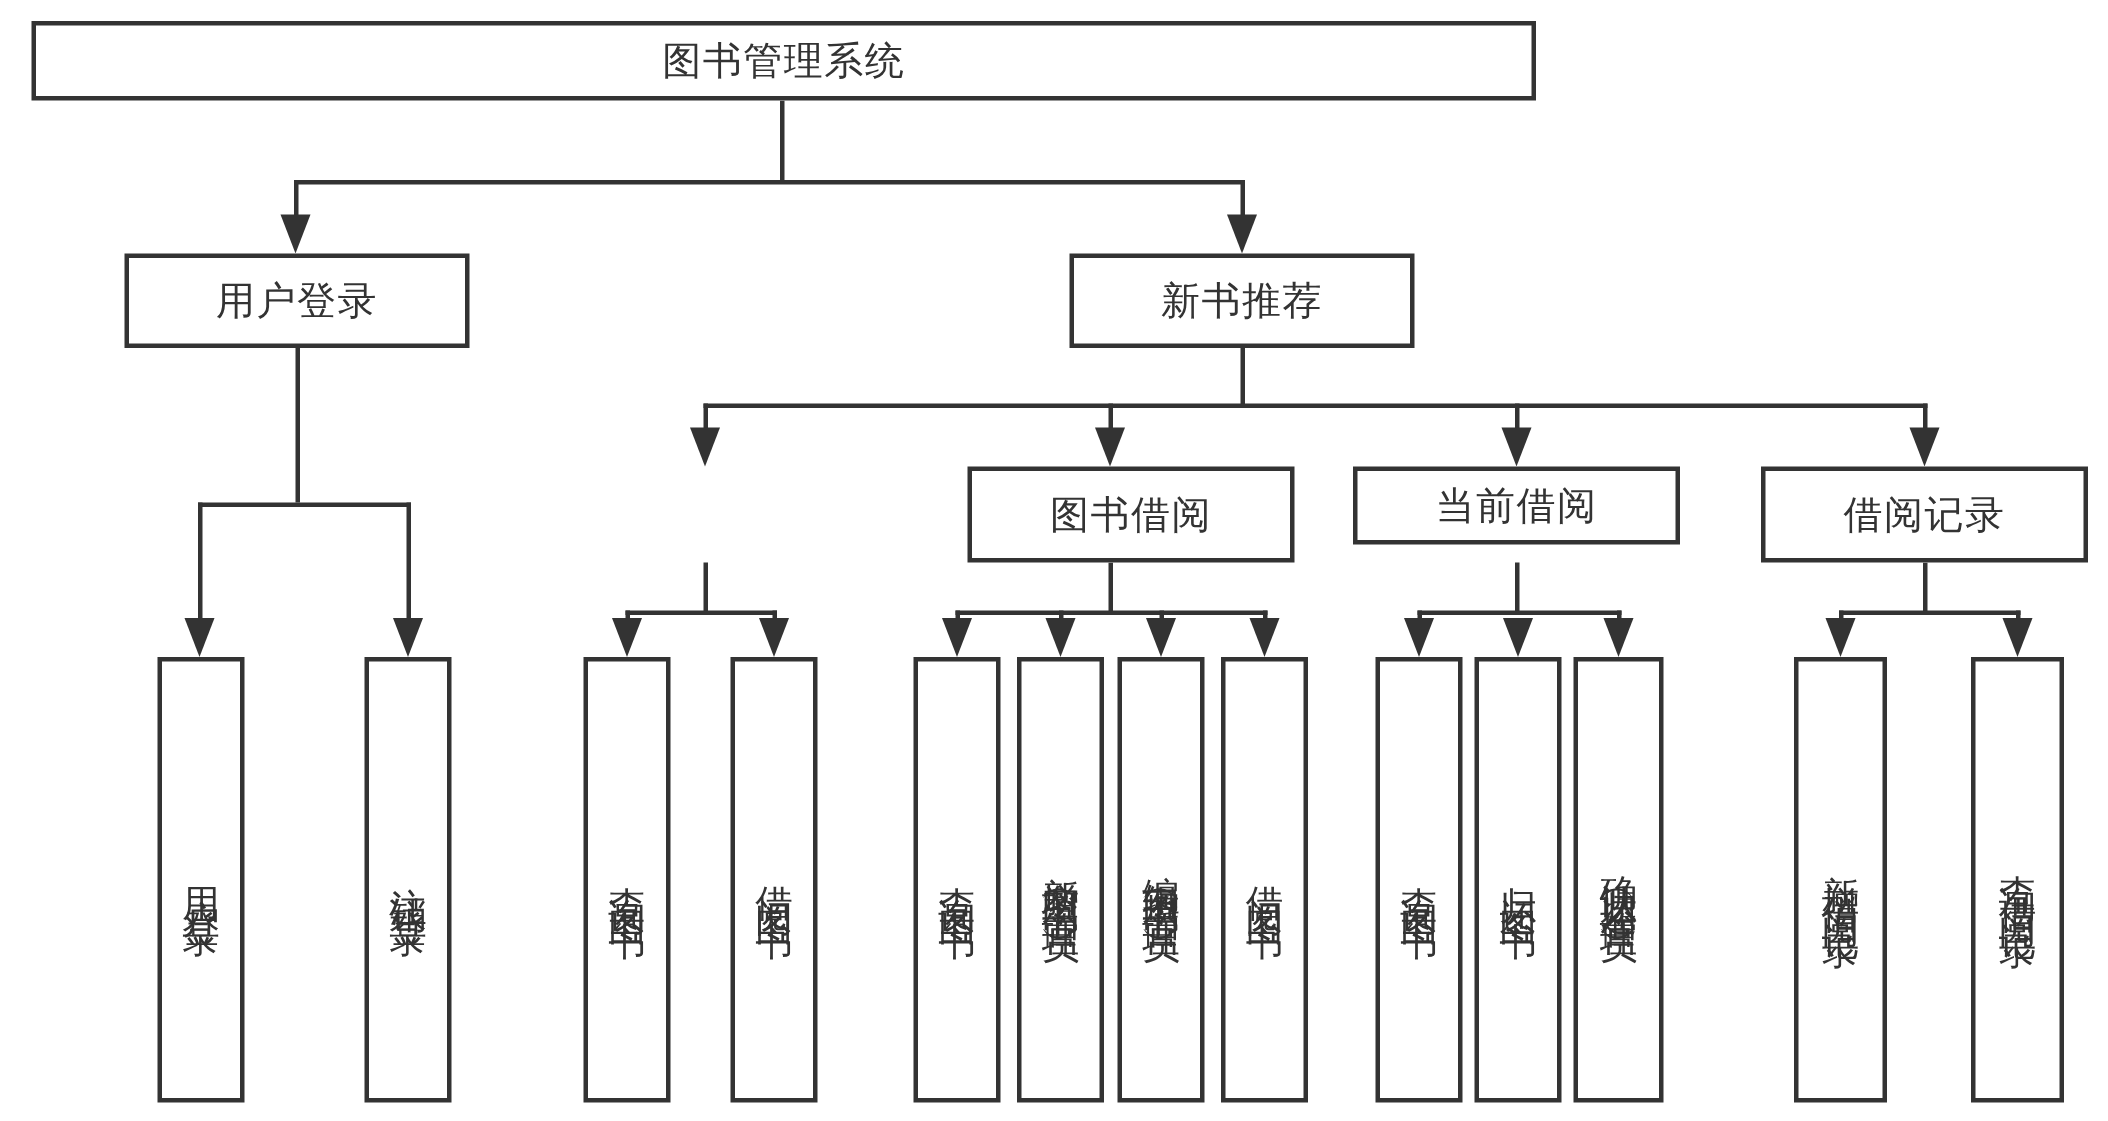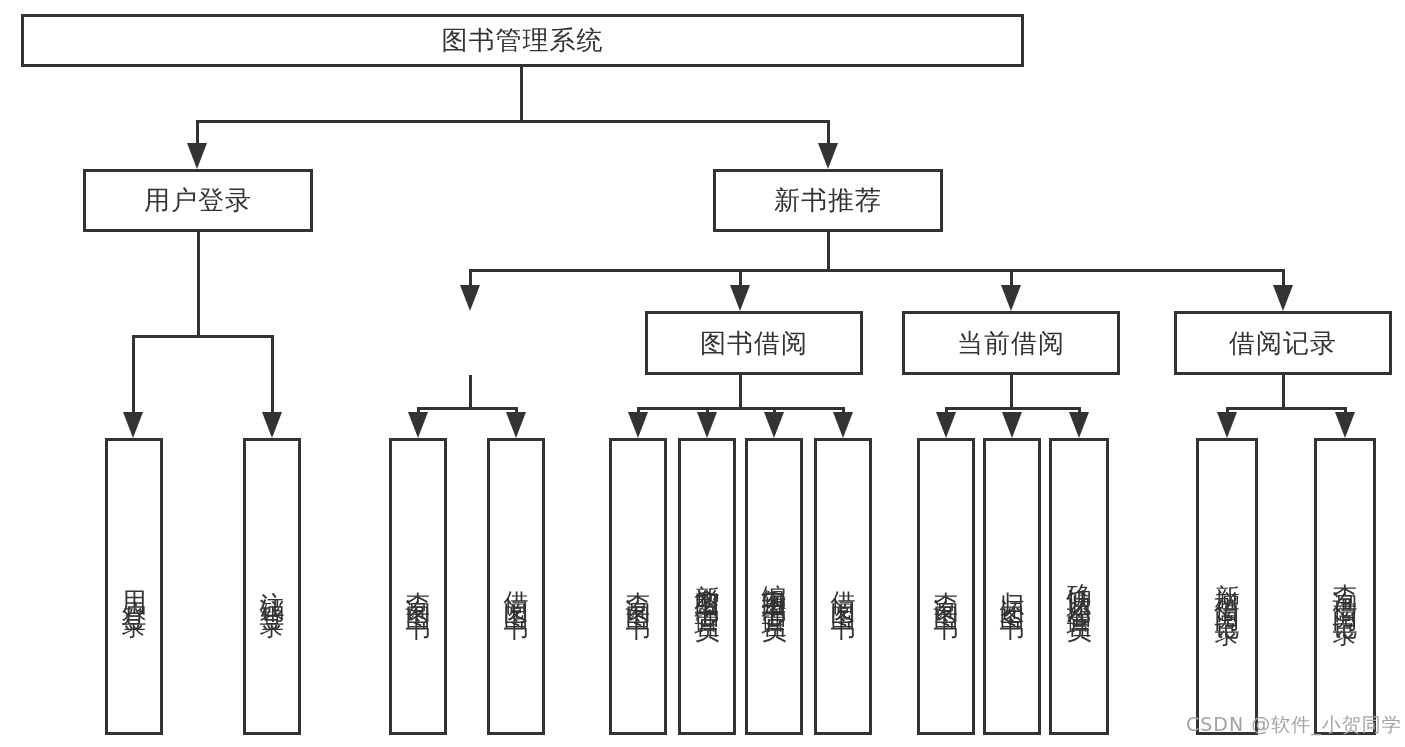--- a/index.html
+++ b/index.html
@@ -96,21 +96,21 @@
 
   <div class="box hbox" style="left:21px;top:14px;width:1003px;height:53px;">图书管理系统</div>
 
   <div class="box hbox" style="left:83px;top:169px;width:230px;height:63px;">用户登录</div>
 
   <div class="box hbox" style="left:713px;top:169px;width:230px;height:63px;">新书推荐</div>
 
 
   <div class="box hbox" style="left:631px;top:311px;width:218px;height:64px;margin-left:14px;">图书借阅</div>
 
-  <div class="box hbox" style="left:902px;top:311px;width:218px;height:64px;">当前借阅</div>
+  <div class="box hbox" style="left:902px;top:311px;width:218px;height:52px;">当前借阅</div>
 
   <div class="box hbox" style="left:1174px;top:311px;width:218px;height:64px;">借阅记录</div>
 
   <div class="box vbox" style="left:105px;top:438px;width:58px;height:297px;">用户登录</div>
 
   <div class="box vbox" style="left:243px;top:438px;width:58px;height:297px;">注销登录</div>
 
   <div class="box vbox" style="left:389px;top:438px;width:58px;height:297px;">查询图书</div>
 
   <div class="box vbox" style="left:487px;top:438px;width:58px;height:297px;">借阅图书</div>
@@ -126,15 +126,14 @@
   <div class="box vbox" style="left:917px;top:438px;width:58px;height:297px;">查询图书</div>
 
   <div class="box vbox" style="left:983px;top:438px;width:58px;height:297px;">归还图书</div>
 
   <div class="box vbox tight" style="left:1049px;top:438px;width:60px;height:297px;">确认归还（管理员）</div>
 
   <div class="box vbox" style="left:1196px;top:438px;width:62px;height:297px;">新增借阅记录</div>
 
   <div class="box vbox" style="left:1314px;top:438px;width:62px;height:297px;">查询借阅记录</div>
 
-  <div id="watermark">CSDN @软件_小贺同学</div>
 
 </div>
 
 </body></html>

